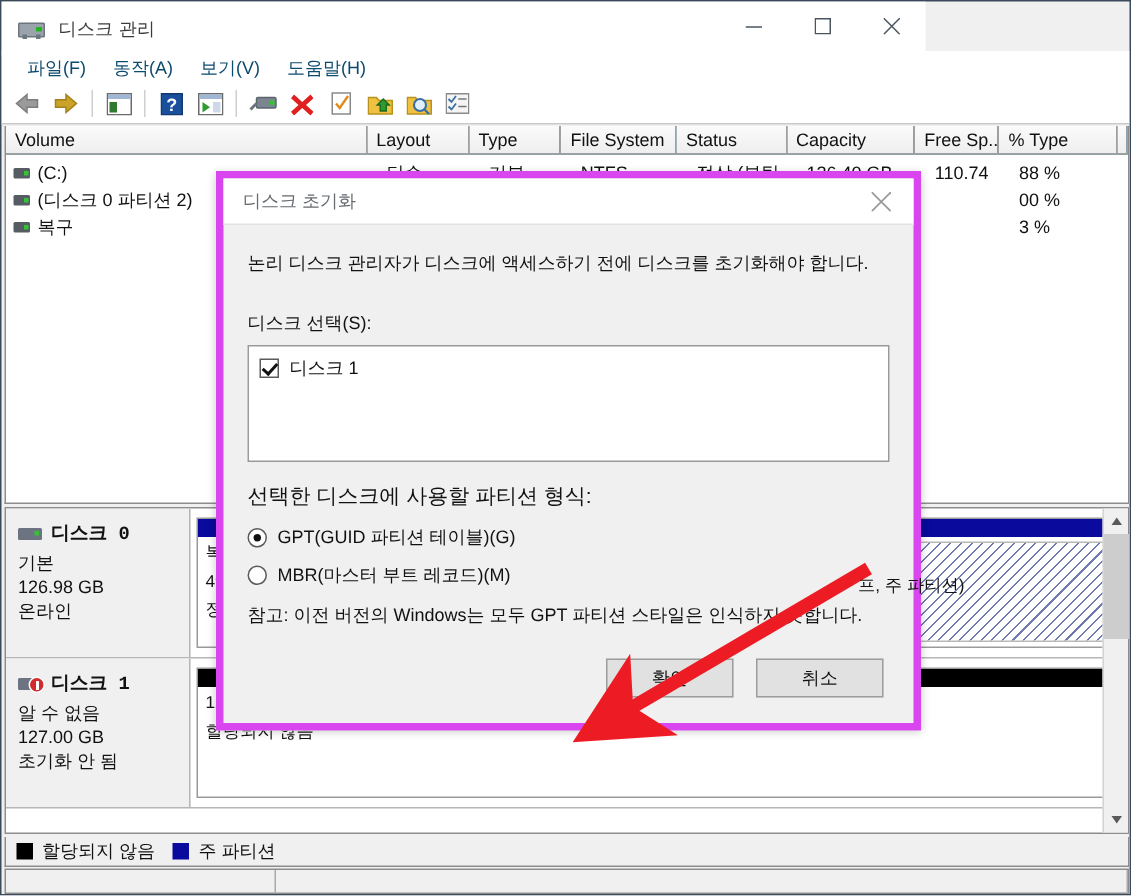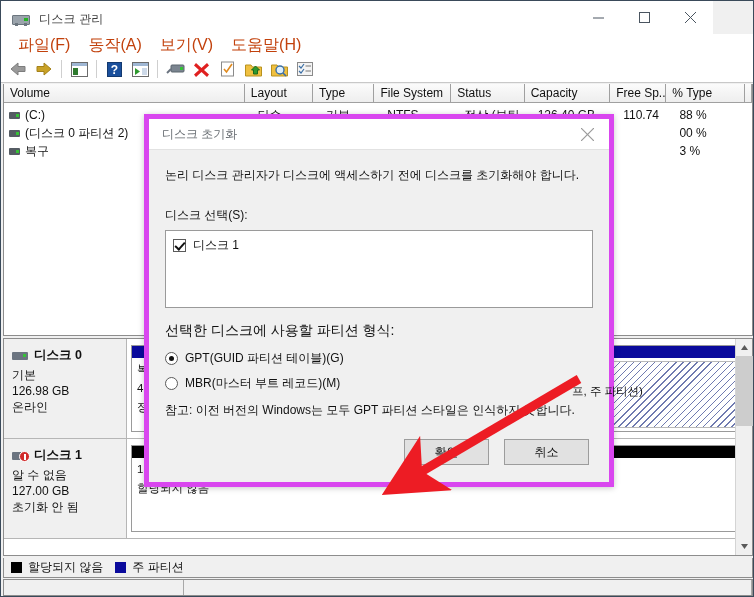--- a/index.html
+++ b/index.html
@@ -13,21 +13,21 @@
   #app {
     position: relative;
     width: 754px; height: 597px;
     background: #f0f0f0;
     border: 1px solid #3a4a5a;
     overflow: hidden;
   }
 
   
   .titlebar {
-    position: absolute; left: 0; top: 0; width: 712px; height: 36px;
+    position: absolute; left: 0; top: 0; width: 616px; height: 36px;
     background: #ffffff;
     display: flex; align-items: center;
   }
   .title-icon {
     margin-left: 11px; margin-right: 9px;
     width: 18px; height: 14px; position: relative;
   }
   .title-icon .box {
     position: absolute; left: 0; top: 3px; width: 18px; height: 10px;
     background: #9aa3ab; border: 1px solid #6c767f; border-radius: 1px;
@@ -53,21 +53,21 @@
   }
   .wc svg { display: block; }
 
   
   .menubar {
     position: absolute; left: 0; top: 33px; width: 752px; height: 22px;
     background: #ffffff; display: flex; align-items: center;
     padding-left: 8px;
   }
   .menuitem {
-    font-size: 16px; color: #c2410c; padding: 2px 9px;
+    font-size: 12px; color: #0c4a6e; padding: 2px 9px;
   }
 
   
   .toolbar {
     position: absolute; left: 0; top: 55px; width: 752px; height: 27px;
     background: #ffffff; border-bottom: 1px solid #c8c8c8;
     display: flex; align-items: center; padding-left: 5px; gap: 2px;
   }
   .tb { width: 24px; height: 23px; display: flex; align-items: center; justify-content: center; }
   .tbsep { width: 1px; height: 18px; background: #cfcfcf; margin: 0 3px; }
@@ -99,21 +99,21 @@
     position: absolute; left: 2px; top: 337px; width: 750px; height: 218px;
     background: #ffffff; border: 1px solid #8d8d8d;
     overflow: hidden;
   }
   .diskrow { display: flex; height: 100px; border-bottom: 1px solid #b6b6b6; }
   .diskinfo {
     width: 123px; flex: none; background: #f0f0f0; border-right: 1px solid #b6b6b6;
     padding: 8px 0 0 8px;
   }
   .dtitle { display: flex; align-items: center; gap: 6px; margin-bottom: 3px; }
-  .dtitle .dname { font-size: 12.5px; font-weight: bold; color: #111; }
+  .dtitle .dname { font-size: 12.5px; font-weight: bold; color: #111; font-family: Liberation Mono, monospace; }
   .dline { font-size: 12px; color: #111; line-height: 16px; }
   .diskicon { width: 16px; height: 12px; position: relative; flex: none; }
   .diskicon .b {
     position: absolute; left: 0; top: 2px; width: 16px; height: 8px;
     background: #6b7480; border-radius: 1px;
   }
   .diskicon .g { position: absolute; right: 2px; top: 4px; width: 3px; height: 3px; background: #35c335; }
   .diskicon.err .b { background: #6b7480; }
   .diskicon .warn {
     position: absolute; right: -2px; top: 1px; width: 11px; height: 11px;

